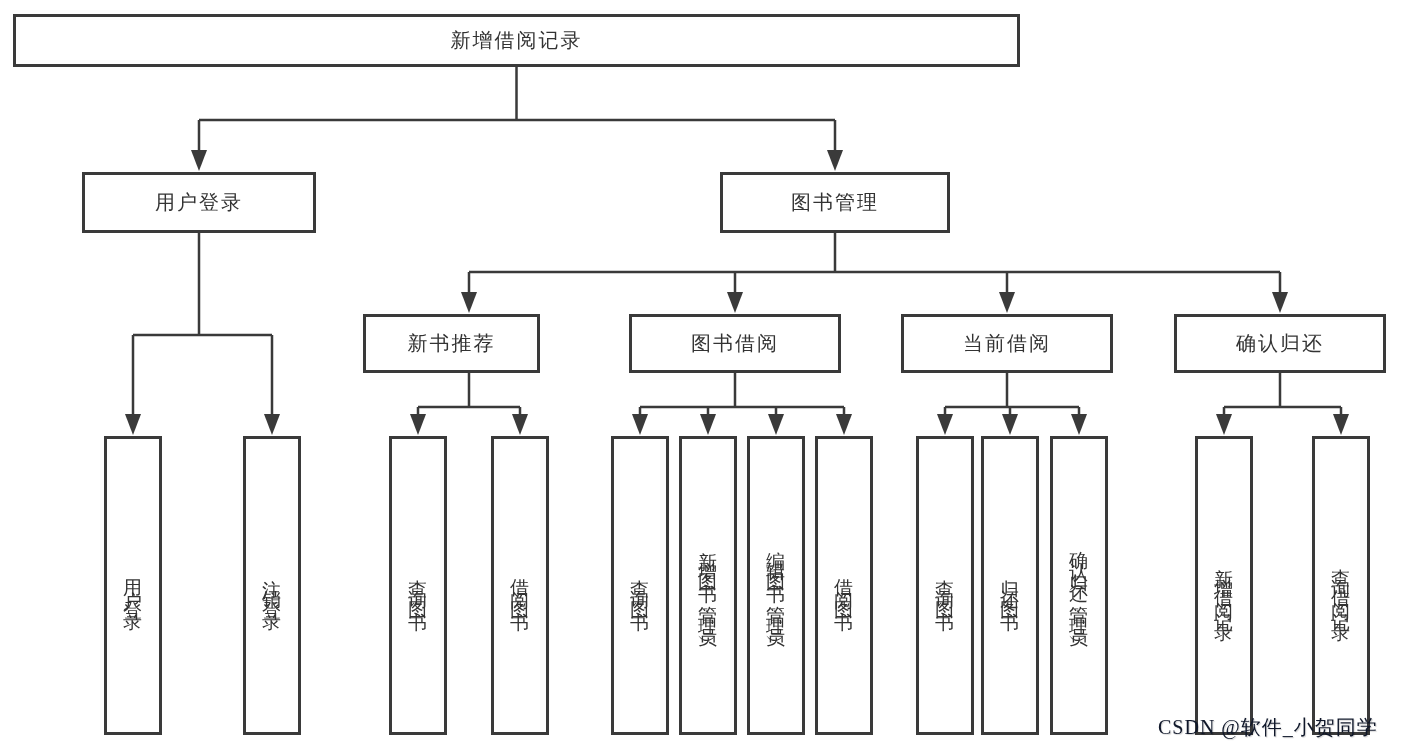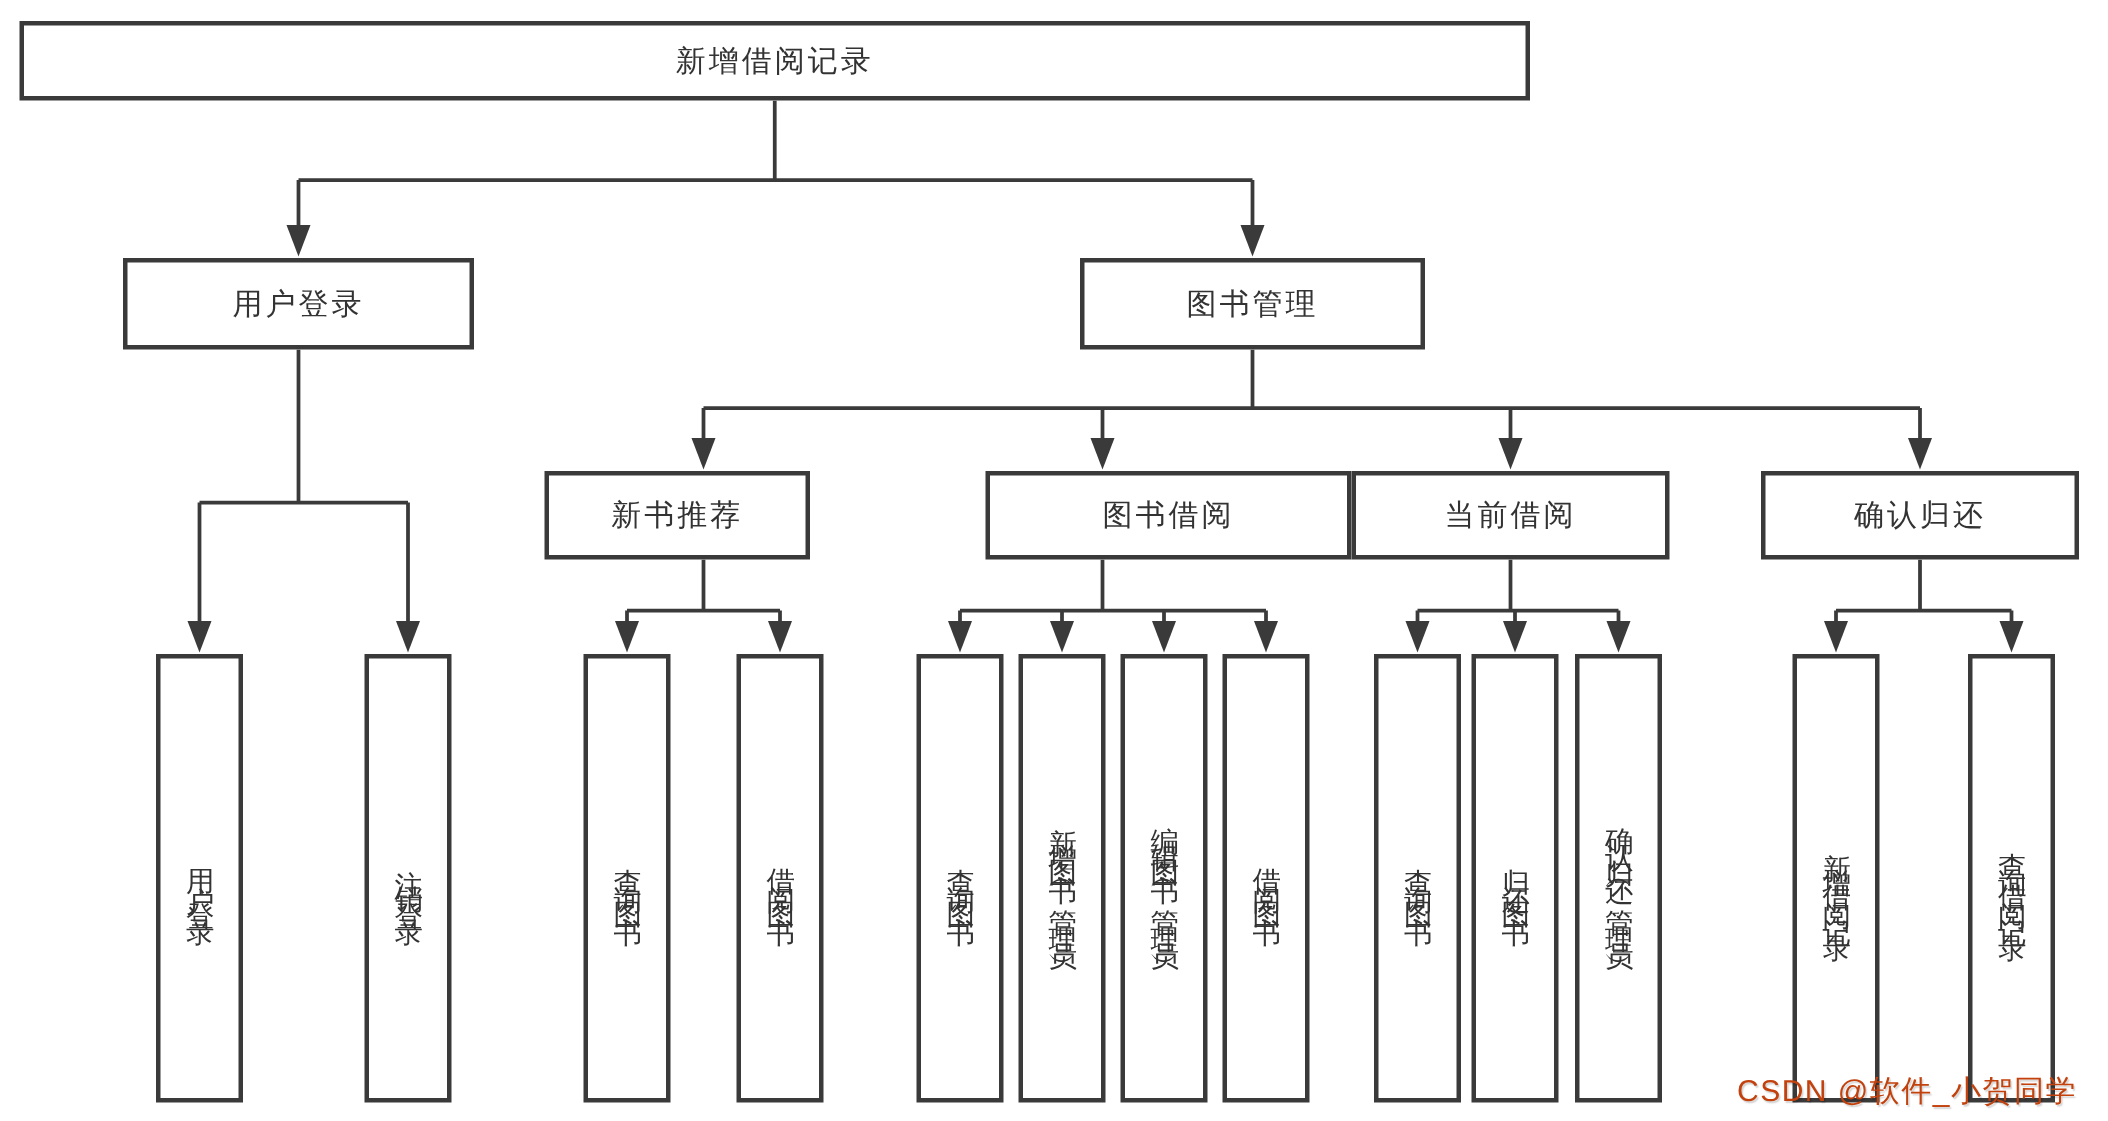--- a/index.html
+++ b/index.html
@@ -49,24 +49,25 @@
     line-height: 1;
     letter-spacing: 11px;
     white-space: nowrap;
   }
   .watermark {
     position: absolute;
     left: 1158px;
     top: 714px;
     font-size: 20px;
     letter-spacing: 1px;
-    color: #c2410c;
+    color: #0f172a;
     text-shadow: 1px 1px 1px rgba(0,0,0,0.18);
     white-space: nowrap;
     z-index: 5;
+    font-family: Liberation Serif, serif;
   }
 </style>
 </head>
 <body>
 
 <div class="stage">
 
   <svg class="wires" viewBox="0 0 1405 747" xmlns="http://www.w3.org/2000/svg">
     <g>
       <path d="M516.5 67 V120 M199 120 H835 M199 120 V152 M835 120 V152"></path>
@@ -109,21 +110,21 @@
       <polygon points="1333,414 1349,414 1341,435"></polygon>
     </g>
   </svg>
 
   <div class="node hbox" style="left:13px; top:14px; width:1007px; height:53px;">新增借阅记录</div>
 
   <div class="node hbox" style="left:82px; top:172px; width:234px; height:61px;">用户登录</div>
   <div class="node hbox" style="left:720px; top:172px; width:230px; height:61px;">图书管理</div>
 
   <div class="node hbox" style="left:363px; top:314px; width:177px; height:59px;">新书推荐</div>
-  <div class="node hbox" style="left:629px; top:314px; width:244px; height:59px;margin-left:28px;">图书借阅</div>
+  <div class="node hbox" style="left:629px; top:314px; width:212px; height:59px;">图书借阅</div>
   <div class="node hbox" style="left:901px; top:314px; width:212px; height:59px;text-align:right;">当前借阅</div>
   <div class="node hbox" style="left:1174px; top:314px; width:212px; height:59px;">确认归还</div>
 
   <div class="node vbox" style="left:104px; top:436px; width:58px; height:299px;">
     <span class="vlabel">用户登录</span>
   </div>
   <div class="node vbox" style="left:243px; top:436px; width:58px; height:299px;">
     <span class="vlabel">注销登录</span>
   </div>
 

